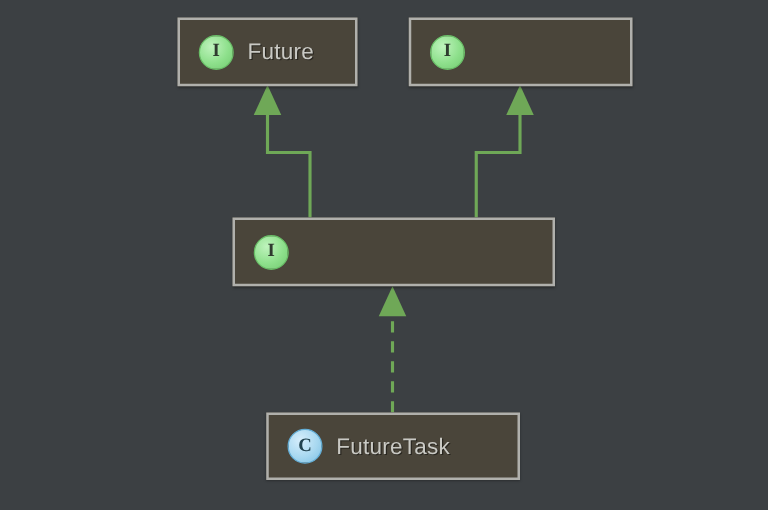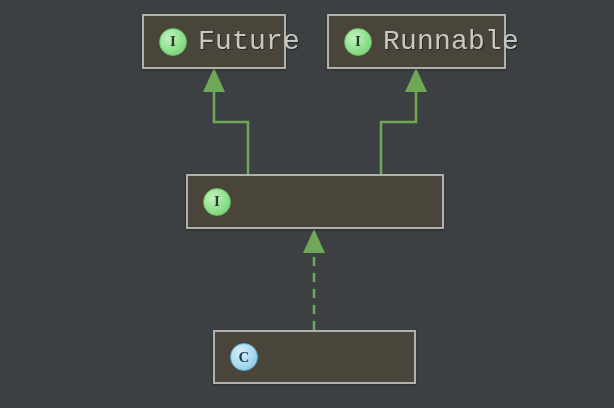--- a/index.html
+++ b/index.html
@@ -56,26 +56,25 @@
     border: 1px solid #69bd67;
     color: #2f3a2f;
   }
   .badge.cls {
     background: radial-gradient(circle at 36% 32%, #d6eefc 0%, #a8d8f0 55%, #7cc0e4 100%);
     border: 1px solid #64aed6;
     color: #21424f;
   }
 
   .node-label {
-    font-size: 28px;
+    font-size: 18px;
     color: #c9c9c4;
     letter-spacing: 0.2px;
     text-shadow: 1px 1px 0 rgba(0,0,0,0.45);
     white-space: nowrap;
-    font-family: Liberation Mono, monospace;
   }
 
   
   #node-future        { left: 142px; top: 14px;  width: 144px; height: 55px; }
   #node-runnable      { left: 327px; top: 14px;  width: 179px; height: 55px; }
   #node-runnablefuture{ left: 186px; top: 174px; width: 258px; height: 55px; }
   #node-futuretask    { left: 213px; top: 330px; width: 203px; height: 54px; }
 </style>
 </head>
 <body>
@@ -100,24 +99,24 @@
     </g>
   </svg>
 
   <div class="node" id="node-future">
     <span class="badge iface">I</span>
     <span class="node-label">Future</span>
   </div>
 
   <div class="node" id="node-runnable">
     <span class="badge iface">I</span>
-    <span class="node-label">Runnable</span>
   </div>
 
   <div class="node" id="node-runnablefuture">
     <span class="badge iface">I</span>
   </div>
 
   <div class="node" id="node-futuretask">
     <span class="badge cls">C</span>
+    <span class="node-label">FutureTask</span>
   </div>
 
 </div>
 
 </body></html>

